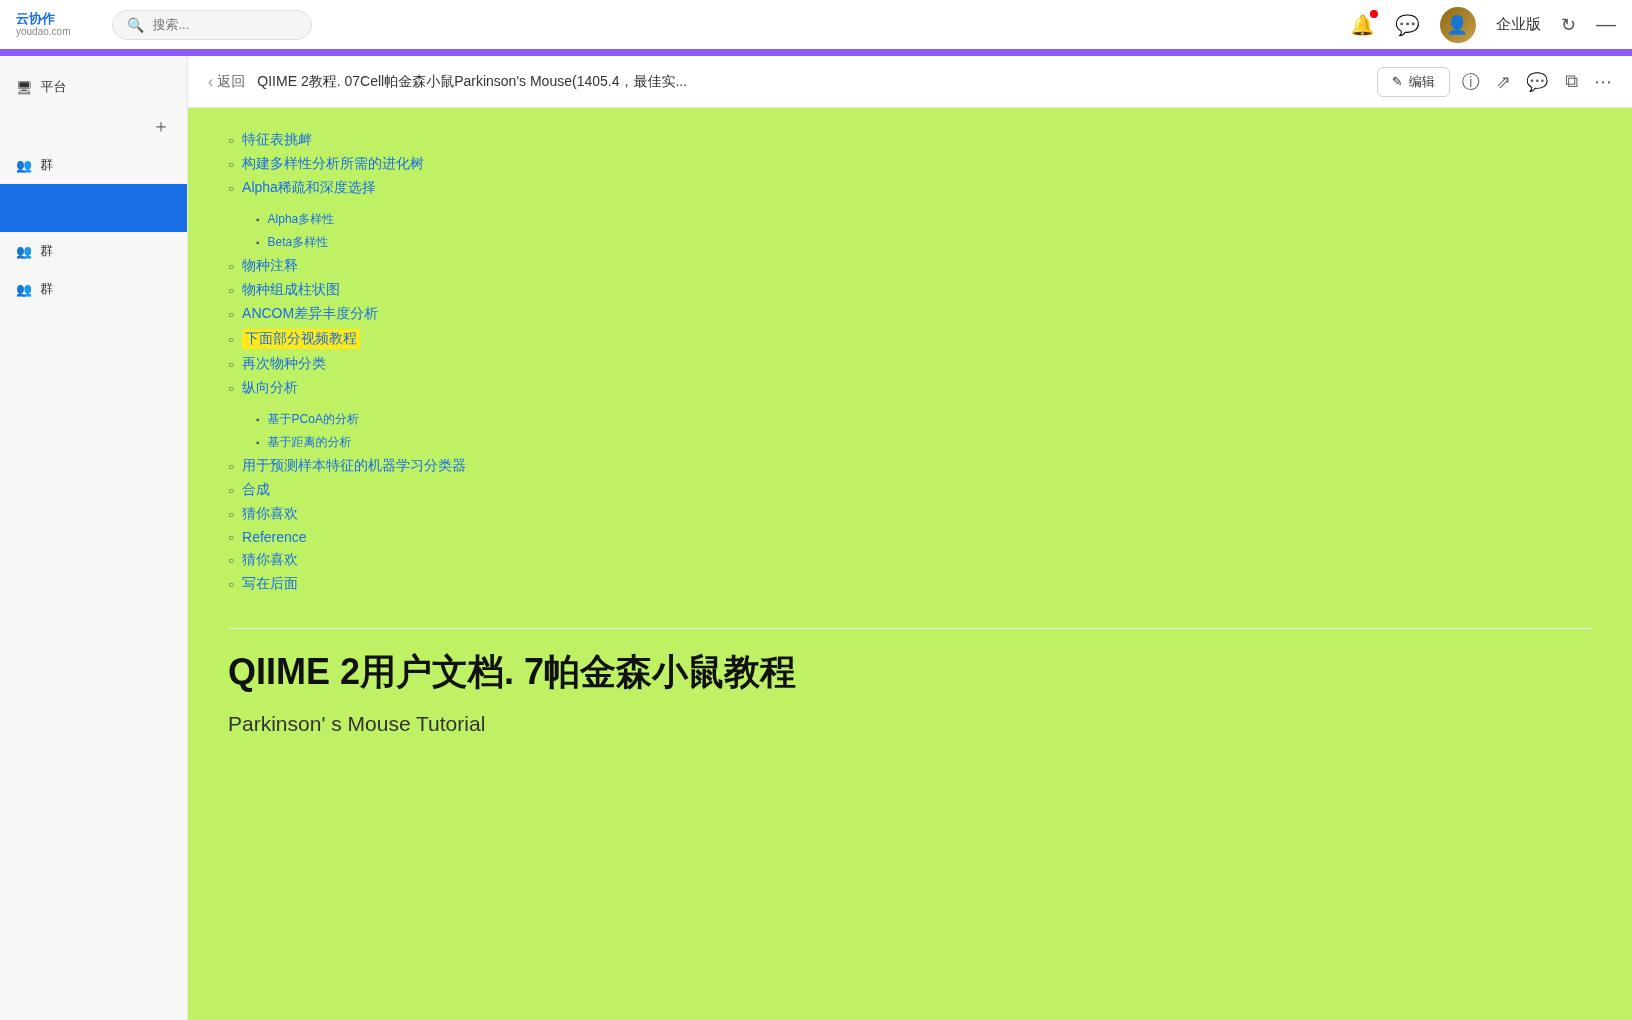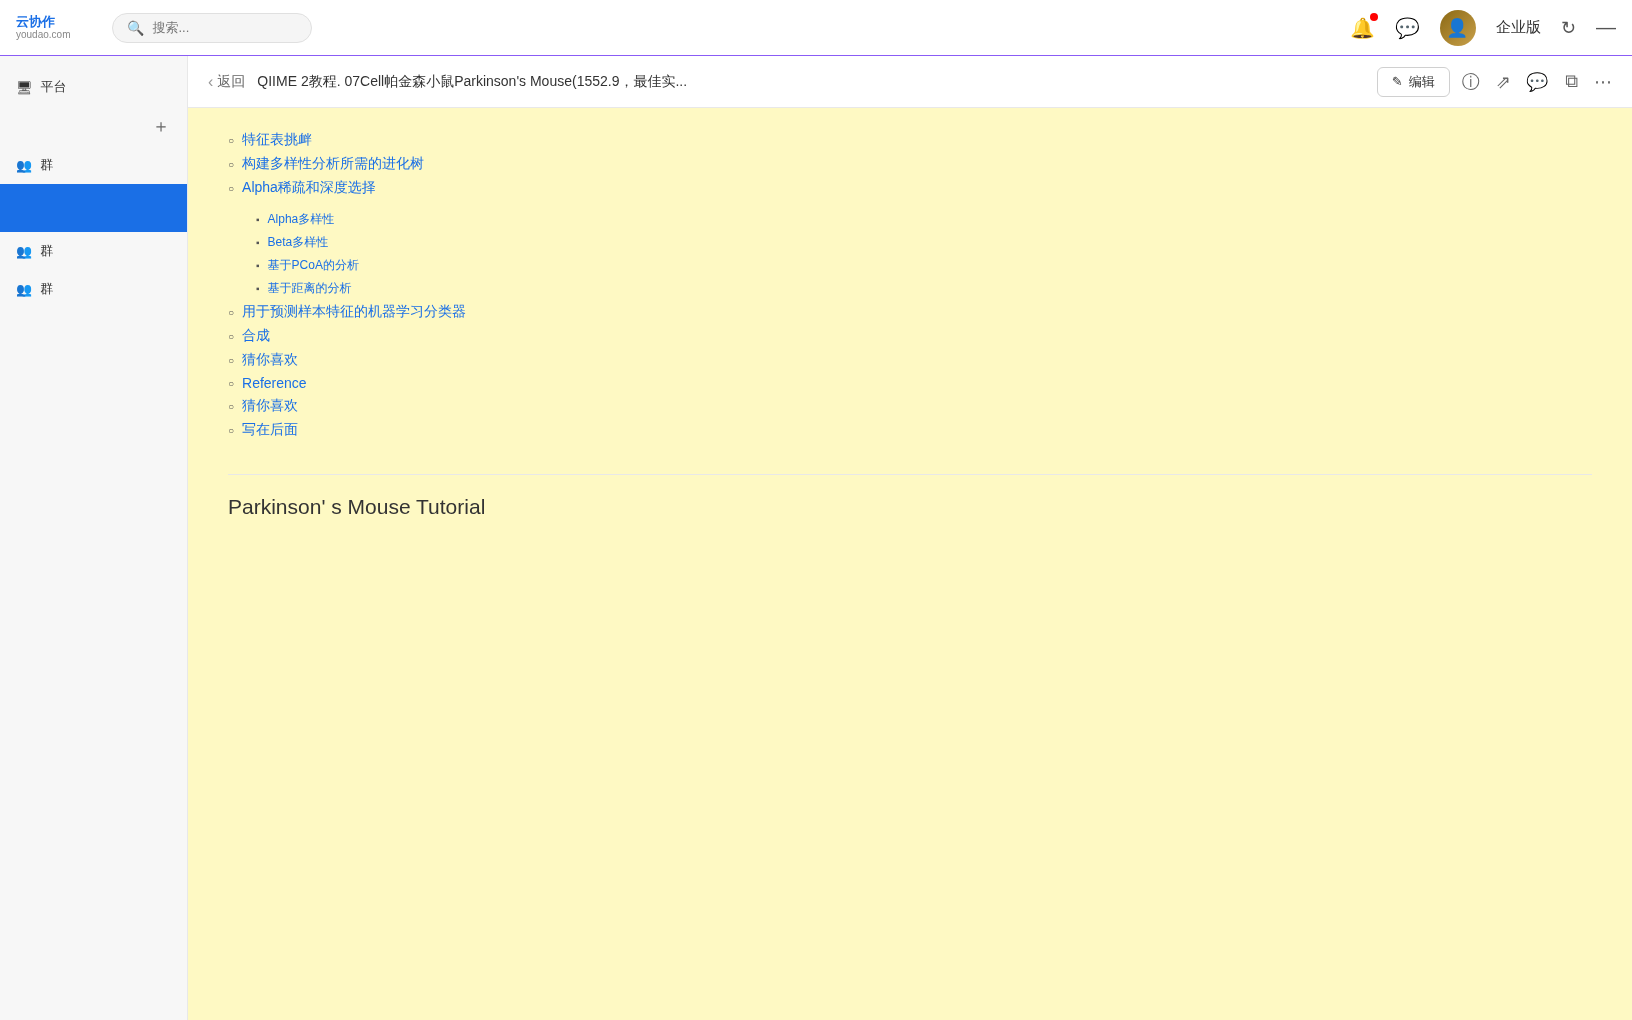--- a/index.html
+++ b/index.html
@@ -2,21 +2,21 @@
 <html><head>
   <meta charset="utf-8">
   <style>
     * { margin: 0; padding: 0; box-sizing: border-box; }
     body { font-family: -apple-system, 'PingFang SC', 'Microsoft YaHei', sans-serif; background: #fff; width: 1632px; height: 1020px; overflow: hidden; display: flex; flex-direction: column; }
 
     
     .topbar {
       height: 56px;
       background: #fff;
-      border-bottom: 1px solid #8b5cf6;
+      border-bottom: 7px solid #8b5cf6;
       display: flex;
       align-items: center;
       padding: 0 16px;
       gap: 16px;
       position: relative;
       z-index: 10;
     }
     .topbar-logo {
       display: flex;
       flex-direction: column;
@@ -197,21 +197,21 @@
       font-size: 18px;
       color: #666;
       cursor: pointer;
     }
 
     
     .doc-content {
       flex: 1;
       overflow-y: auto;
       padding: 20px 40px 40px 40px;
-      background: #fef9c3;
+      background: #bef264;
     }
 
     
     .toc-list {
       list-style: none;
       margin-bottom: 8px;
     }
     .toc-list li {
       padding: 3px 0;
       font-size: 14px;
@@ -332,21 +332,21 @@
     </div>
   </div>
 
   <div class="content-area">
 
     <div class="sub-header">
       <div class="back-btn">
         <span class="back-chevron">‹</span>
         <span>返回</span>
       </div>
-      <span class="doc-title">QIIME 2教程. 07Cell帕金森小鼠Parkinson's Mouse(1552.9，最佳实...</span>
+      <span class="doc-title">QIIME 2教程. 07Cell帕金森小鼠Parkinson's Mouse(1405.4，最佳实...</span>
       <button class="edit-btn">
         <span>✎</span>
         <span>编辑</span>
       </button>
       <div class="sub-header-icons">
         <span class="sub-header-icon">ⓘ</span>
         <span class="sub-header-icon">⇗</span>
         <span class="sub-header-icon">💬</span>
         <span class="sub-header-icon">⧉</span>
         <span class="sub-header-icon">⋯</span>
@@ -374,20 +374,47 @@
 
       <ul class="toc-sublist">
         <li>
           <span>Alpha多样性</span>
         </li>
         <li>
           <span>Beta多样性</span>
         </li>
       </ul>
 
+      <ul class="toc-list">
+
+        <li>
+          <span>物种注释</span>
+        </li>
+
+        <li>
+          <span>物种组成柱状图</span>
+        </li>
+
+        <li>
+          <span>ANCOM差异丰度分析</span>
+        </li>
+
+        <li>
+          <span class="toc-highlighted">下面部分视频教程</span>
+        </li>
+
+        <li>
+          <span>再次物种分类</span>
+        </li>
+
+        <li>
+          <span>纵向分析</span>
+        </li>
+
+      </ul>
 
       <ul class="toc-sublist">
         <li>
           <span>基于PCoA的分析</span>
         </li>
         <li>
           <span>基于距离的分析</span>
         </li>
       </ul>
 
@@ -413,18 +440,19 @@
           <span>猜你喜欢</span>
         </li>
 
         <li>
           <span>写在后面</span>
         </li>
 
       </ul>
 
       <div class="doc-heading-section">
+        <h1 class="doc-main-title">QIIME 2用户文档. 7帕金森小鼠教程</h1>
         <p class="doc-subtitle">Parkinson' s Mouse Tutorial</p>
       </div>
 
     </div>
   </div>
 </div>
 
 </body></html>

